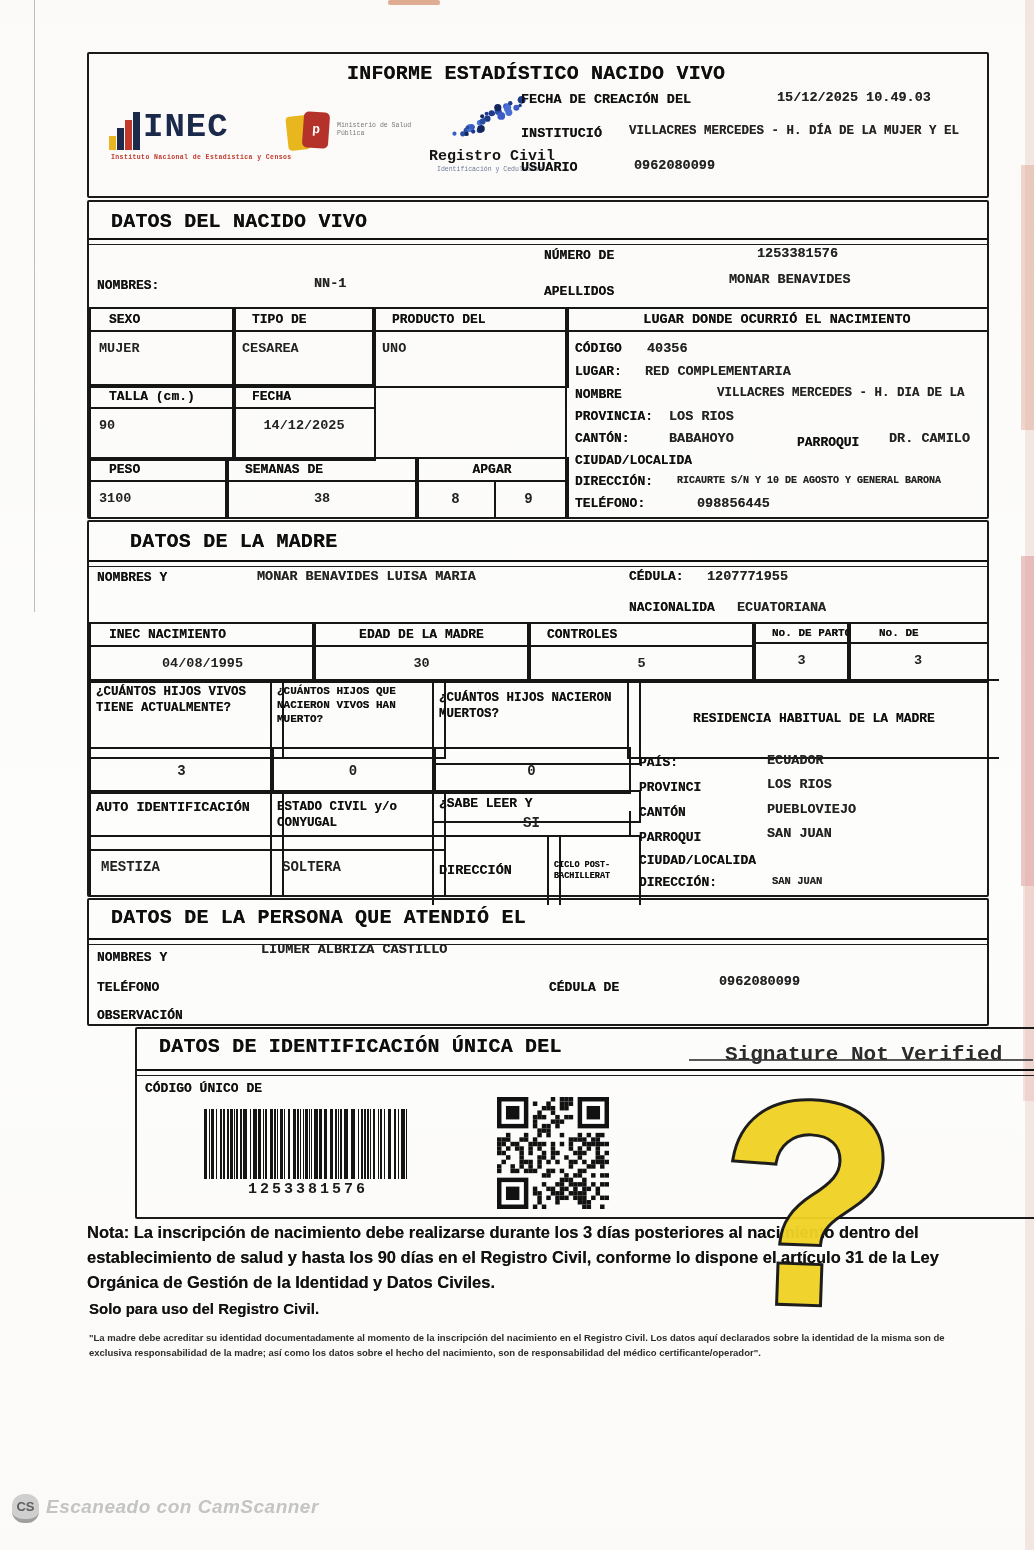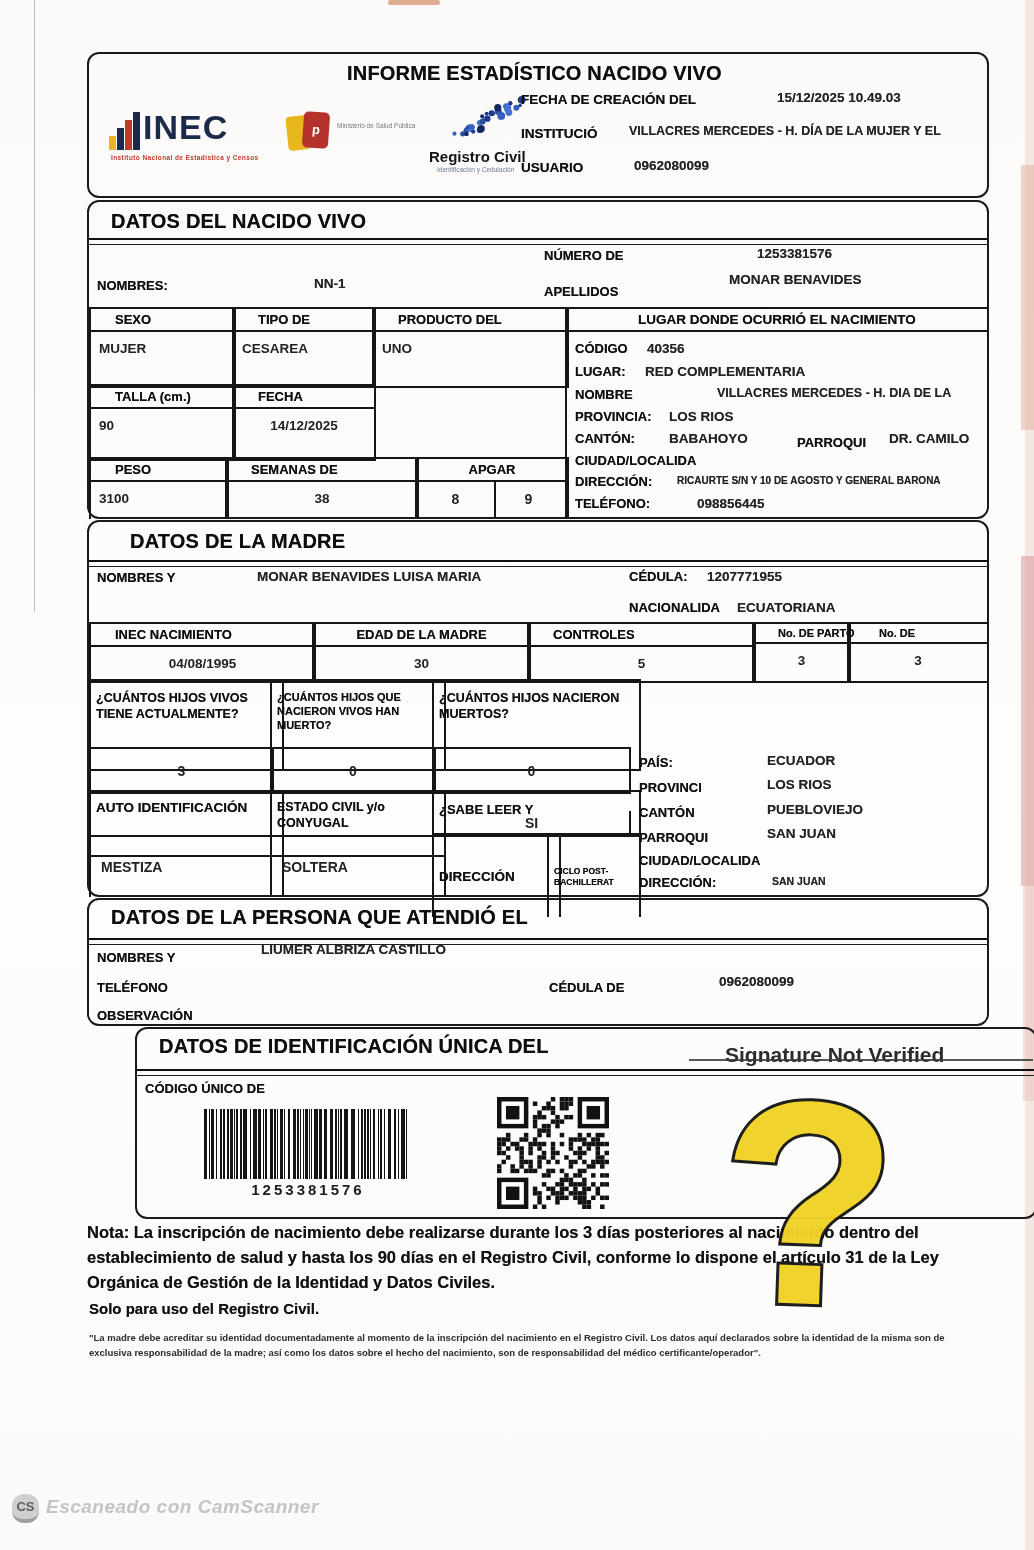--- a/index.html
+++ b/index.html
@@ -1,35 +1,35 @@
 <!DOCTYPE html>
 <html><head>
 <meta charset="utf-8">
 <style>
   html,body{margin:0;padding:0;background:#ffffff;}
   body{font-family:"Liberation Sans",sans-serif;-webkit-font-smoothing:antialiased;}
   .page{position:relative;width:1034px;height:1550px;overflow:hidden;
         background:linear-gradient(180deg,#fbfaf8 0%,#fdfdfc 55%,#fbfaf8 100%);}
   .abs{position:absolute;}
-  .box{position:absolute;border:2px solid #1a1a1a;border-radius:12px;}
+  .box{position:absolute;border:2px solid #1a1a1a;border-radius:2px;font-family:Liberation Mono, monospace;}
   .h1{font-weight:bold;font-size:20px;color:#0e0e0e;letter-spacing:.2px;white-space:nowrap;
       text-shadow:0 0 .5px rgba(20,20,20,.8);}
   .rule{position:absolute;left:0;right:0;height:4px;border-top:2px solid #101010;border-bottom:1px solid #1d1d1d;}
   .lbl{position:absolute;font-weight:bold;font-size:13px;color:#101010;white-space:nowrap;
        text-shadow:0 0 .4px rgba(25,25,25,.75);}
   .val{position:absolute;font-weight:600;font-size:13.5px;color:#232323;white-space:nowrap;
        text-shadow:0 0 .4px rgba(40,40,40,.6);}
   .cell{position:absolute;border:2px solid #161616;}
   .cell .clbl{display:block;font-weight:bold;font-size:13px;color:#0f0f0f;
-      border-bottom:2px solid #161616;padding:3px 24px;white-space:nowrap;
+      border-bottom:2px solid #161616;padding:3px 18px;white-space:nowrap;
       text-shadow:0 0 .4px rgba(25,25,25,.75);}
   .cell .cval{display:block;font-weight:600;font-size:13.5px;color:#222;padding:9px 8px;white-space:nowrap;}
   .center{text-align:center;}
   .qlbl{position:absolute;border:2px solid #161616;font-weight:bold;font-size:12px;color:#0f0f0f;
-        padding:10px 5px;line-height:1.25;text-shadow:0 0 .4px rgba(25,25,25,.7);}
+        padding:4px 5px;line-height:1.25;text-shadow:0 0 .4px rgba(25,25,25,.7);}
   .vcell{position:absolute;border:2px solid #161616;font-weight:600;font-size:14px;color:#222;
          display:flex;align-items:center;justify-content:center;}
   .sig{font-weight:600;font-size:17px;color:#161616;line-height:22px;white-space:nowrap;
        text-shadow:0 0 .5px rgba(20,20,20,.7);}
   .tiny{font-size:6.5px;color:#8a8a8a;line-height:1.2;}
   .artifact{position:absolute;pointer-events:none;}
 </style>
 </head>
 <body>
 
@@ -210,20 +210,21 @@
       <span class="cval center">3</span>
     </div>
     <div class="cell" style="left:758px;top:100px;width:138px;height:57px;border-right:none;">
       <span class="clbl" style="font-size:11px;padding-left:30px;">No. DE</span>
       <span class="cval center">3</span>
     </div>
 
     <div class="qlbl" style="left:0;top:157px;width:181px;height:68px;font-size:12.5px;">¿CUÁNTOS HIJOS VIVOS TIENE ACTUALMENTE?</div>
     <div class="qlbl" style="left:181px;top:157px;width:162px;height:68px;font-size:11px;">¿CUÁNTOS HIJOS QUE NACIERON VIVOS HAN MUERTO?</div>
     <div class="qlbl" style="left:343px;top:157px;width:195px;height:68px;font-size:12.5px;padding-top:10px;">¿CUÁNTOS HIJOS NACIERON MUERTOS?</div>
+    <div class="qlbl" style="left:538px;top:157px;width:360px;height:68px;border-right:none;font-size:13px;display:flex;align-items:center;justify-content:center;">RESIDENCIA HABITUAL DE LA MADRE</div>
 
     <div class="vcell" style="left:0;top:225px;width:181px;height:43px;">
       <span>3</span>
     </div>
     <div class="vcell" style="left:181px;top:225px;width:162px;height:43px;">
       <span>0</span>
     </div>
     <div class="vcell" style="left:343px;top:225px;width:195px;height:43px;">
       <span>0</span>
     </div>

